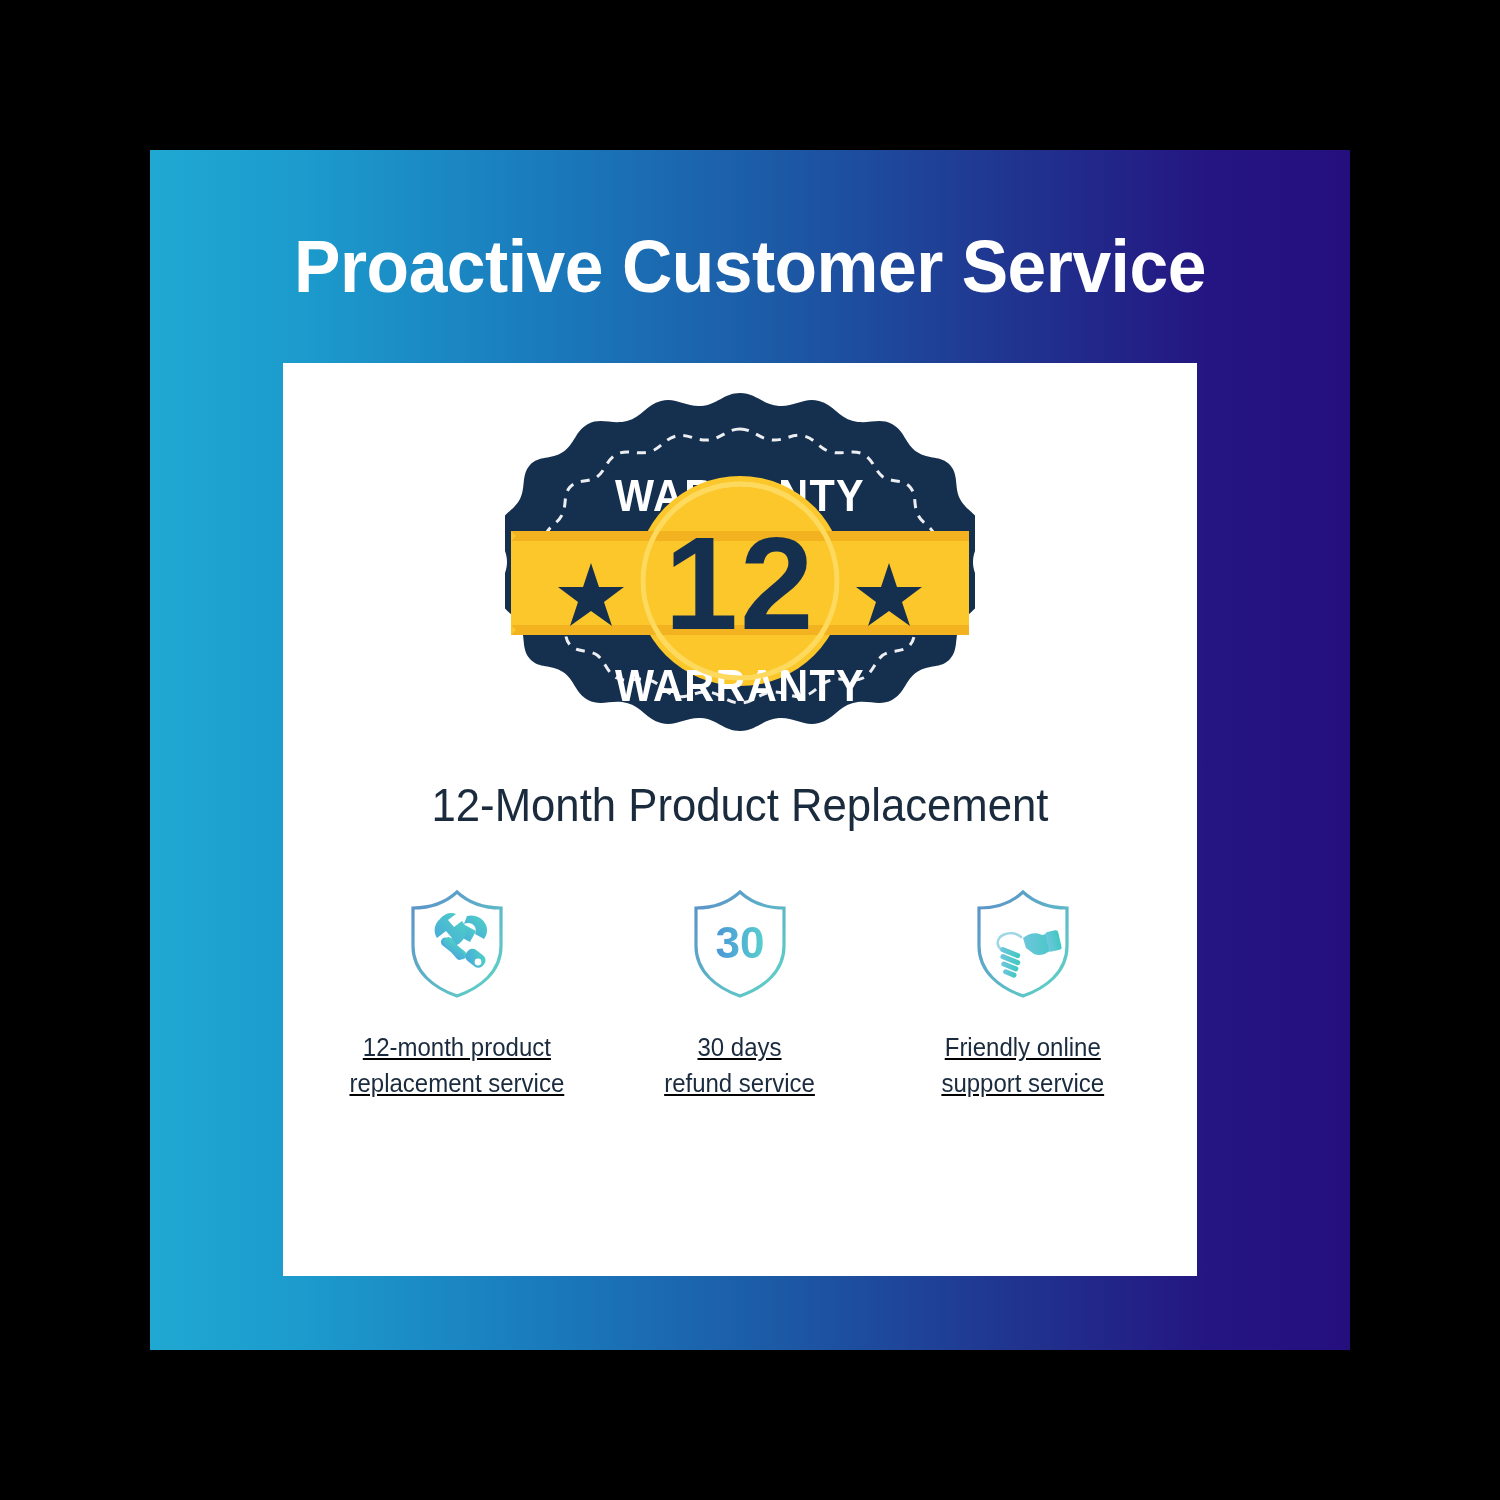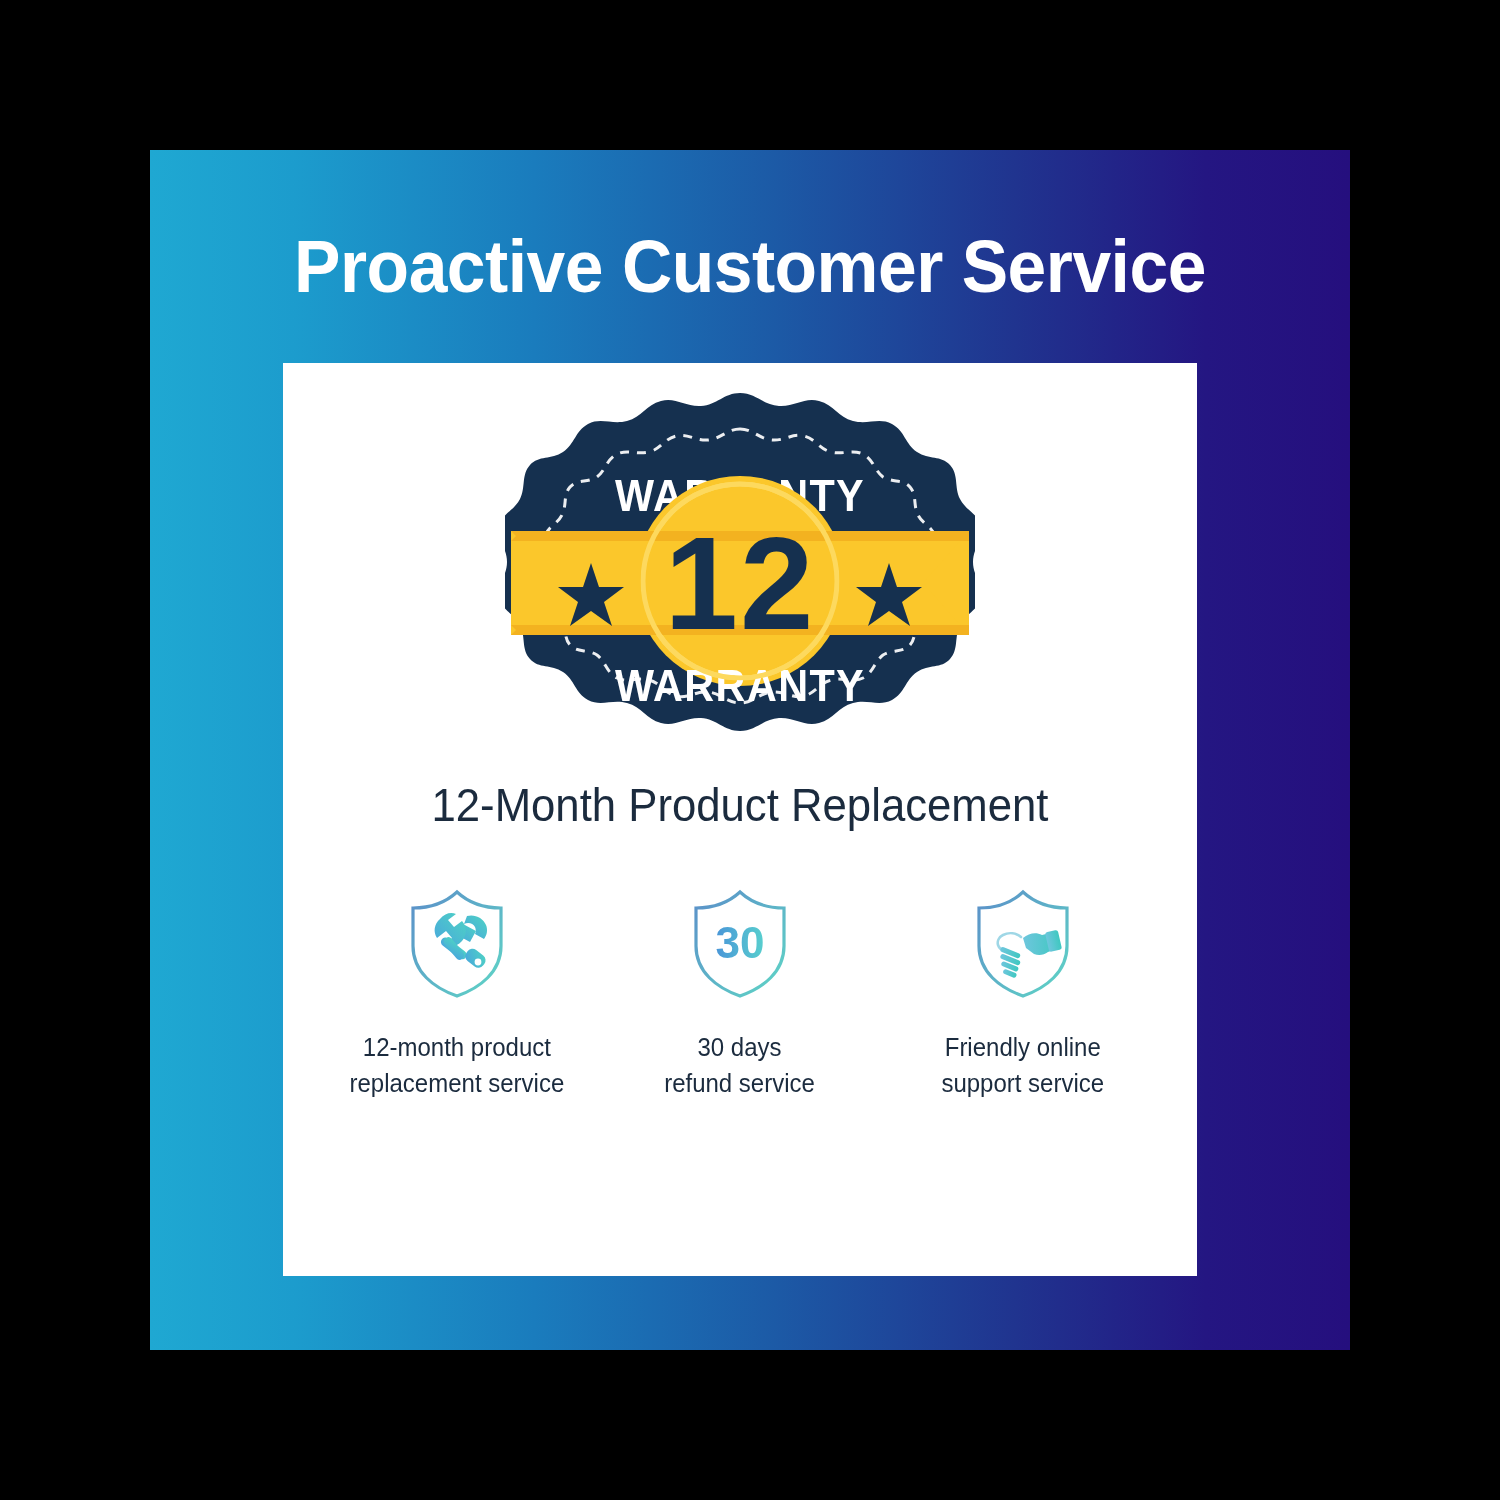--- a/index.html
+++ b/index.html
@@ -99,20 +99,21 @@
     width: 834px;
     display: flex;
     justify-content: space-between;
     align-items: flex-start;
   }
   .feature {
     width: 268px;
     display: flex;
     flex-direction: column;
     align-items: center;
+    text-decoration: underline;
   }
   .feature-icon {
     width: 104px;
     height: 112px;
     margin-bottom: 30px;
   }
   .feature-icon svg { display: block; width: 100%; height: 100%; }
   .feature-caption {
     color: #1b2b3e;
     font-family: "Liberation Sans Narrow", "Liberation Sans", sans-serif;

